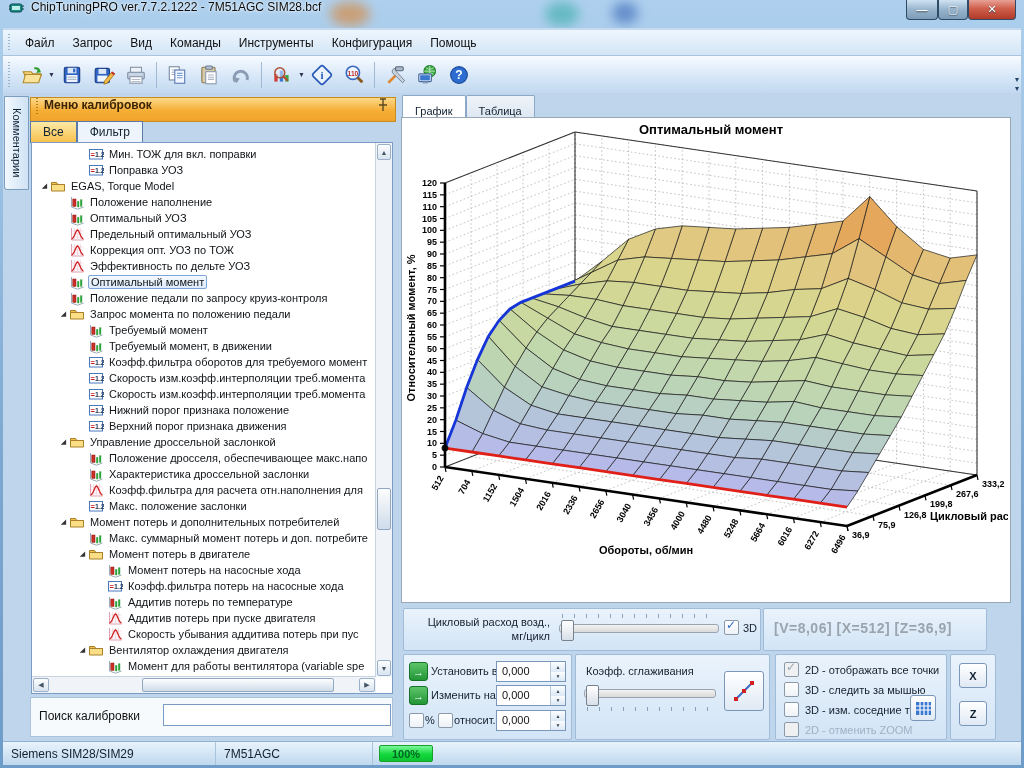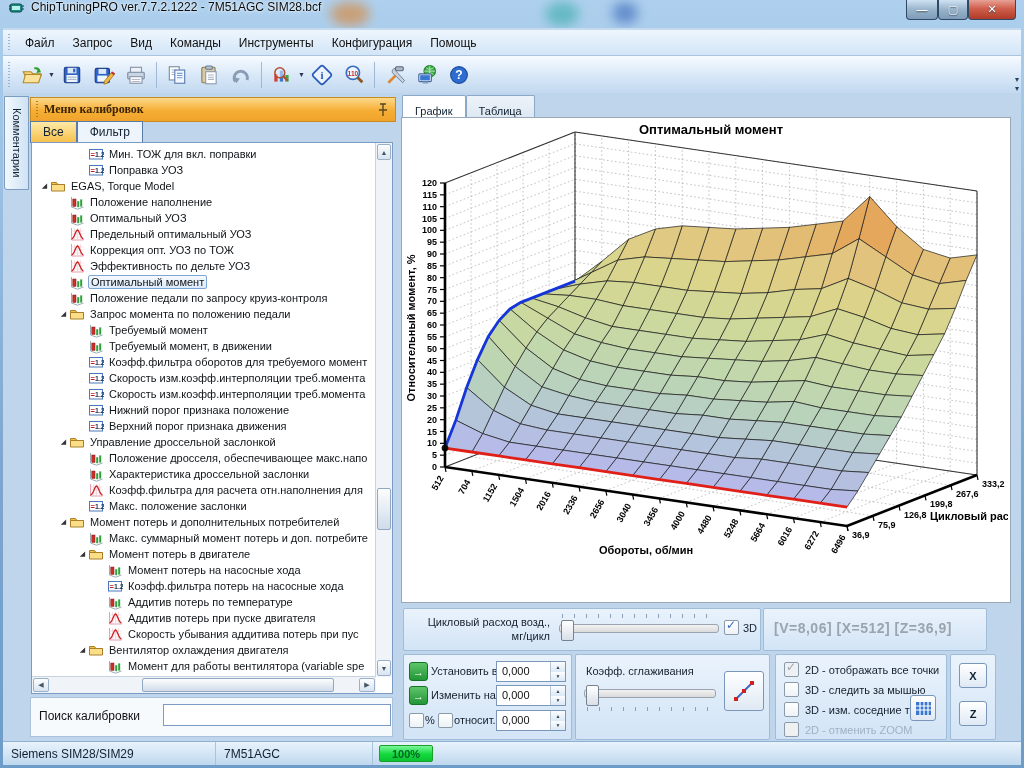--- a/index.html
+++ b/index.html
@@ -31,21 +31,21 @@
   .tb-sep{width:1px;height:26px;background:#9fb9d4;margin:0 4px;}
   .tb-ovf{margin-left:auto;margin-right:2px;font-size:8px;color:#246;align-self:flex-end;}
   
   .work{position:absolute;left:0;top:65px;right:0;bottom:24px;background:#bfd5ec;}
   .vtab{position:absolute;left:1px;top:3px;width:23px;height:92px;background:linear-gradient(90deg,#f2f8fe,#cfe2f4);
         border:1px solid #7d9dc0;border-radius:0 0 0 3px;display:flex;align-items:center;justify-content:center;
         writing-mode:vertical-rl;font-size:11px;color:#123;}
   
   .lpanel{position:absolute;left:27px;top:4px;width:366px;bottom:3px;}
   .lp-header{position:absolute;left:0;top:0;right:0;height:23px;border:1px solid #c98a20;
-             background:linear-gradient(#fcd98a,#f6ae35 55%,#f0a32a);display:flex;align-items:center;font-family:Liberation Serif, serif;}
+             background:linear-gradient(#fcd98a,#f6ae35 55%,#f0a32a);display:flex;}
   .lp-header .txt{font-size:12px;font-weight:bold;color:#3a2404;}
   .lp-tabs{position:absolute;left:0;top:24px;height:21px;display:flex;}
   .ltab{height:20px;padding:0 12px;border:1px solid #5a7aa8;font-size:12px;display:flex;align-items:center;background:#eef4fb;color:#123;text-align:center;}
   .ltab.active{background:linear-gradient(#fdeaa8,#f7c14c);font-weight:normal;}
   .treebox{position:absolute;left:1px;top:45px;right:3px;height:550px;background:#fff;border:1px solid #7a9cc4;overflow:hidden;}
   .treerows{position:absolute;left:2px;top:3px;right:18px;bottom:17px;overflow:hidden;}
   .trow{height:16px;display:flex;align-items:center;white-space:nowrap;font-size:11px;color:#101418;}
   .trow .exp{width:11px;font-size:7px;color:#333;text-align:center;flex:none;}
   .trow .ticon{width:16px;height:16px;flex:none;margin-right:3px;}
   .trow .lbl{padding:0 2px;}

